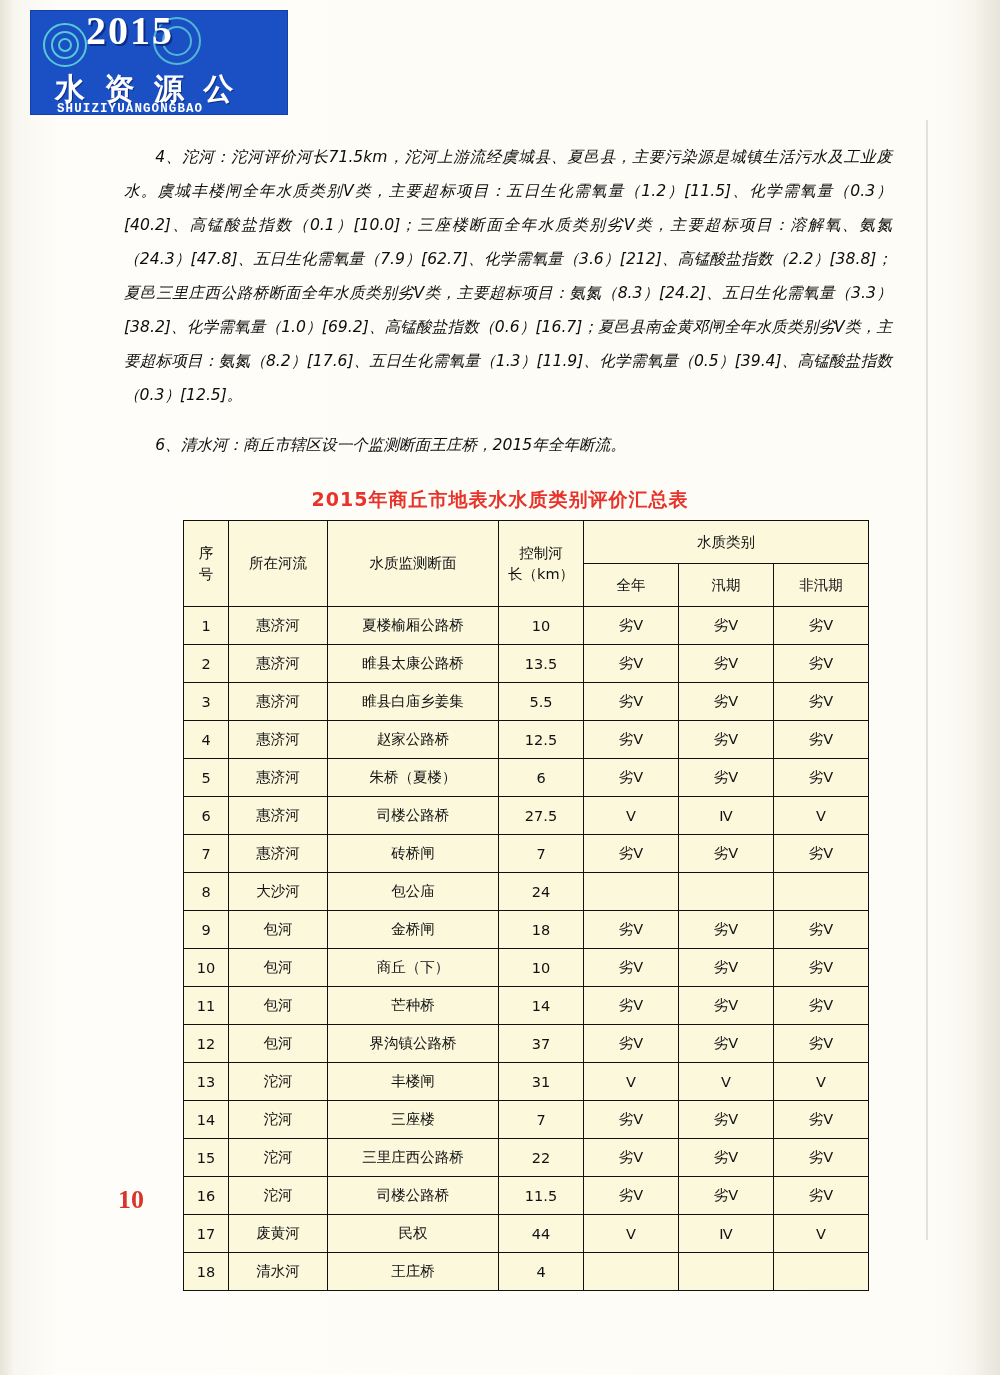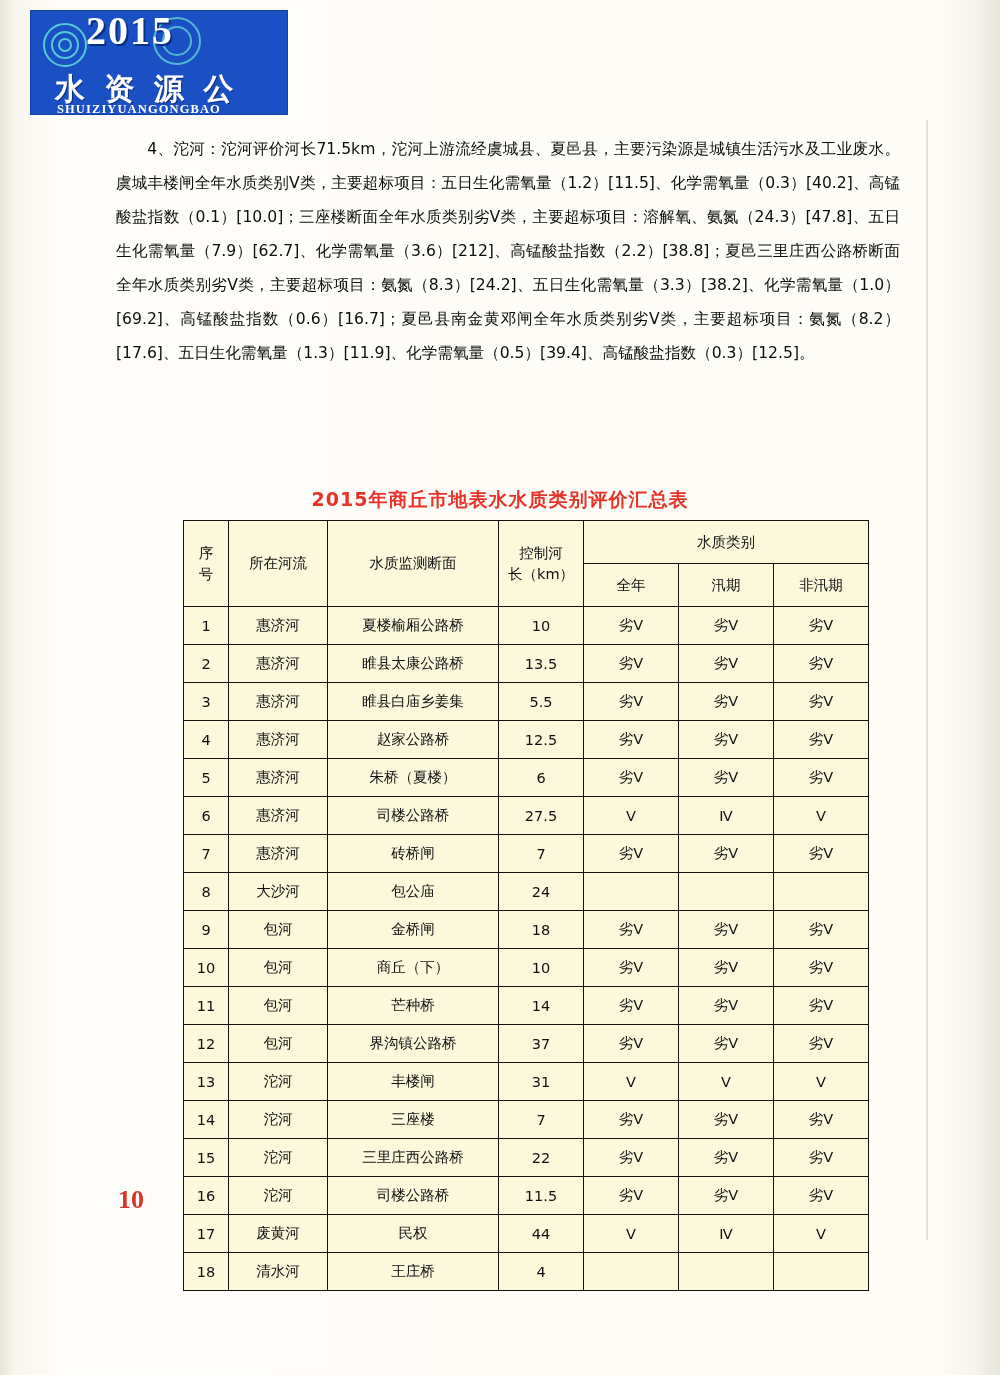--- a/index.html
+++ b/index.html
@@ -83,41 +83,42 @@
     font-weight: bold;
     font-size: 30px;
     letter-spacing: 6px;
     color: #ffffff;
     text-shadow: 1px 1px 0 #0c2f86;
   }
   .title-py {
     position: absolute;
     left: 26px;
     top: 91px;
-    font-family: Liberation Serif, serif;
+    font-family: Liberation Mono, monospace;
     font-weight: bold;
     font-size: 12.5px;
     letter-spacing: 1.1px;
     color: #ffffff;
   }
   
   .body-text {
     position: absolute;
     left: 108px;
     top: 124px;
     width: 800px;
     font-family: "DejaVu Sans", sans-serif;
     font-size: 15.6px;
     line-height: 34px;
     text-align: justify;
     color: #0d0d0d;
   }
   .body-text p {
-    margin: 8px;
+    margin: 16px;
     text-indent: 2em;
+    font-style: italic;
   }
   
   .table-title {
     position: absolute;
     left: 0;
     top: 487px;
     width: 1000px;
     text-align: center;
     font-family: "DejaVu Sans", sans-serif;
     font-weight: bold;
@@ -203,20 +204,21 @@
       <span class="r1"></span>
         <span class="r2"></span>
     </div>
     <div class="year">2015</div>
     <div class="title-cn">水 资 源 公 报</div>
     <div class="title-py">SHUIZIYUANGONGBAO</div>
   </div>
 
   <div class="body-text">
     <p>4、沱河：沱河评价河长71.5km，沱河上游流经虞城县、夏邑县，主要污染源是城镇生活污水及工业废水。虞城丰楼闸全年水质类别V类，主要超标项目：五日生化需氧量（1.2）[11.5]、化学需氧量（0.3）[40.2]、高锰酸盐指数（0.1）[10.0]；三座楼断面全年水质类别劣V类，主要超标项目：溶解氧、氨氮（24.3）[47.8]、五日生化需氧量（7.9）[62.7]、化学需氧量（3.6）[212]、高锰酸盐指数（2.2）[38.8]；夏邑三里庄西公路桥断面全年水质类别劣V类，主要超标项目：氨氮（8.3）[24.2]、五日生化需氧量（3.3）[38.2]、化学需氧量（1.0）[69.2]、高锰酸盐指数（0.6）[16.7]；夏邑县南金黄邓闸全年水质类别劣V类，主要超标项目：氨氮（8.2）[17.6]、五日生化需氧量（1.3）[11.9]、化学需氧量（0.5）[39.4]、高锰酸盐指数（0.3）[12.5]。</p>
+    <p>6、清水河：商丘市辖区设一个监测断面王庄桥，2015年全年断流。</p>
   </div>
 
   <div class="table-title">2015年商丘市地表水水质类别评价汇总表</div>
 
   <table class="data">
     <thead>
       <tr>
         <th class="c-no hdr-tall" rowspan="2">
           <span class="stack">序</span>
           <span class="stack">号</span>

